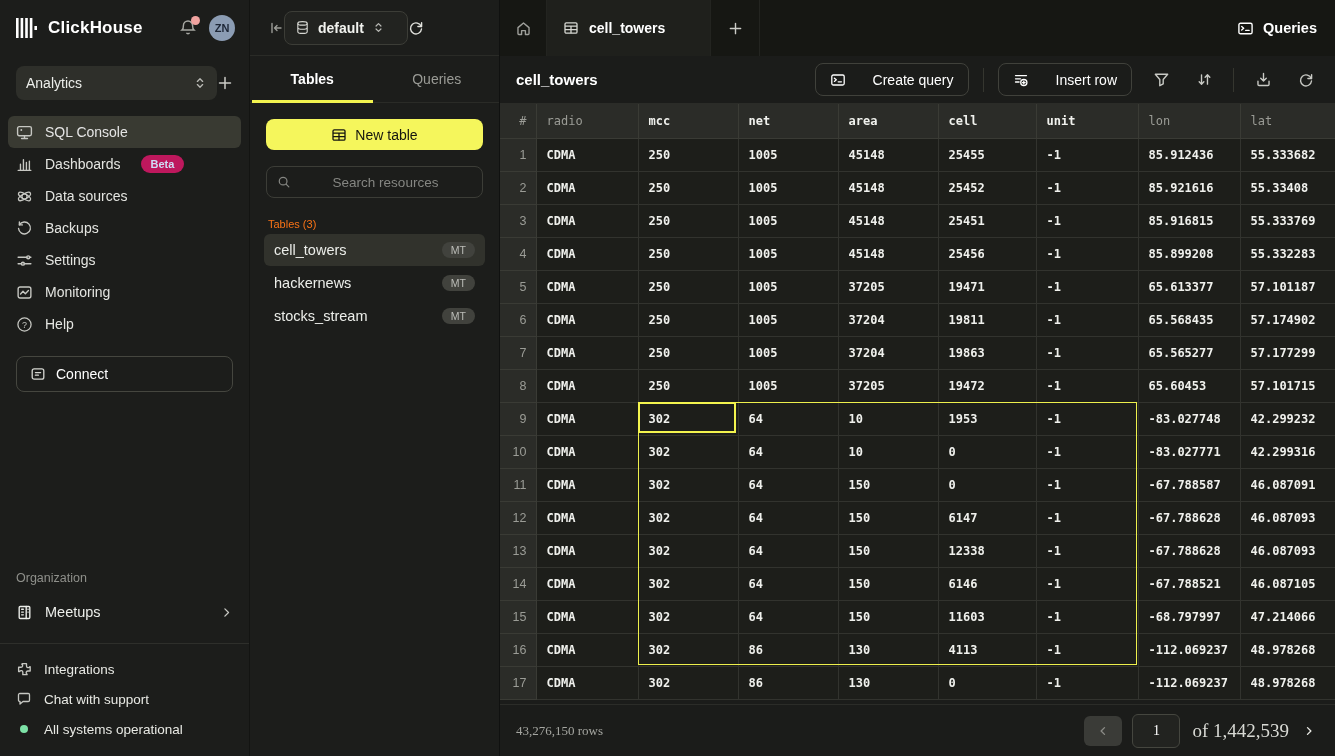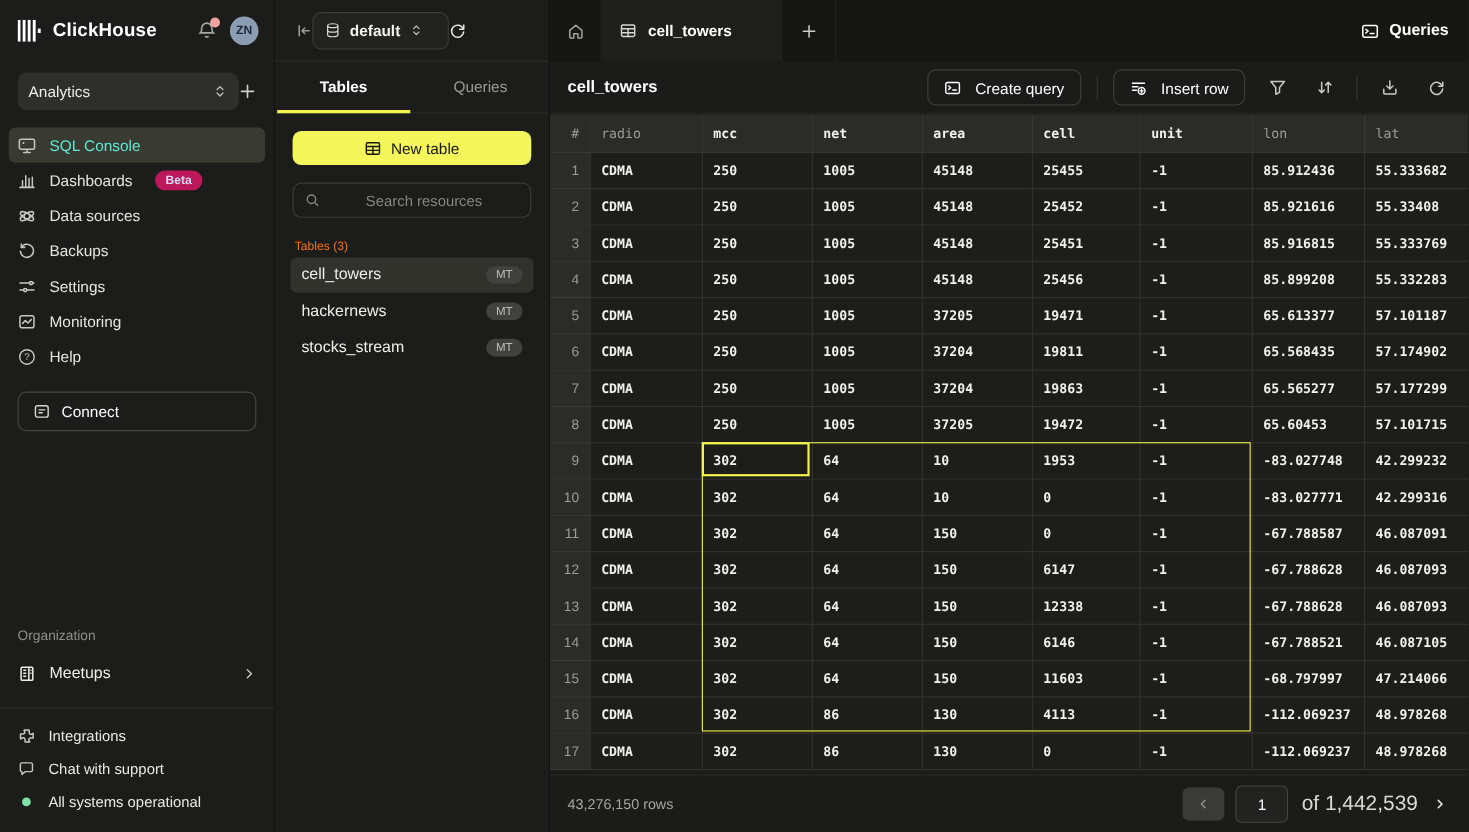--- a/index.html
+++ b/index.html
@@ -21,21 +21,21 @@
   .avatar { width:26px; height:26px; border-radius:50%; background:#8b9cb3; color:#1d2636; font-size:11px; font-weight:700; display:flex; align-items:center; justify-content:center; }
 
   .ws-row { display:flex; align-items:center; padding:10px 16px 16px; }
   .ws-select { flex:1; height:34px; background:#2e2f2a; border-radius:8px; display:flex; align-items:center; padding:0 10px; cursor:pointer; }
   .ws-select .lbl { font-size:14px; color:#eceeea; flex:1; }
   .icon-plain { color:#cbccc7; }
 
   .nav { padding:0 8px; }
   .nav-item { height:32px; display:flex; align-items:center; gap:12px; padding:0 8px; border-radius:6px; font-size:14px; color:#e4e5e1; cursor:pointer; }
   .nav-item .ni-icon { width:17px; color:#c6c7c2; flex:0 0 17px; }
-  .nav-item.active { background:#393a32; color:#5eead4; }
+  .nav-item.active { background:#393a32; color:#e5e5e5; }
   .badge-beta { margin-left:8px; background:#be185d; color:#cfdcf5; font-size:11px; font-weight:700; padding:3px 10px; border-radius:10px; }
 
   .connect-btn { margin:16px 16px 0; height:36px; border:1px solid #45463f; border-radius:8px; display:flex; align-items:center; gap:10px; padding:0 13px; font-size:14px; color:#fff; cursor:pointer; background:transparent; }
   .connect-btn .ni-icon { color:#d6d7d2; }
 
   .sb-bottom { margin-top:auto; padding-bottom:12px; }
   .org-label { font-size:12.5px; color:#8f908b; padding:0 16px; margin-bottom:10px; }
   .meetups { height:34px; display:flex; align-items:center; gap:12px; padding:0 16px; font-size:14.5px; color:#eceeea; cursor:pointer; }
   .meetups .chev { margin-left:auto; color:#c6c7c2; }
   .sb-divider { border:none; border-top:1px solid #2e2f2b; margin:14px 0 10px; }
@@ -68,37 +68,37 @@
   .home-cell { width:47px; display:flex; align-items:center; justify-content:center; color:#9fa09b; border-right:1px solid #232420; cursor:pointer; }
   .main-tab { width:164px; display:flex; align-items:center; gap:10px; padding:0 16px; background:#1f201c; color:#fff; font-size:14px; font-weight:600; border-right:1px solid #232420; cursor:pointer; }
   .main-tab .ni-icon { color:#d6d7d2; }
   .plus-cell { width:49px; display:flex; align-items:center; justify-content:center; color:#cbccc7; border-right:1px solid #232420; cursor:pointer; }
   .tabbar .spacer { flex:1; }
   .queries-btn { align-self:center; margin-right:18px; display:flex; align-items:center; gap:9px; color:#fff; font-size:14.5px; font-weight:600; cursor:pointer; background:transparent; border:none; font-family:inherit; }
 
   .content-header { height:48px; flex:0 0 48px; display:flex; align-items:center; padding:0 14px 0 16px; border-bottom:1px solid #2b2c28; }
   .page-title { font-size:15px; font-weight:700; color:#fff; }
   .content-header .spacer { flex:1; }
-  .ghost-btn { height:33px; border:1px solid #40413b; border-radius:8px; background:transparent; color:#fff; font-size:14px; display:flex; align-items:center; gap:13px; padding:0 14px; cursor:pointer; font-family:inherit; }
+  .ghost-btn { height:33px; border:1px solid #40413b; border-radius:8px; background:transparent; color:#fff; font-size:14px; display:flex; align-items:center; gap:27px; padding:0 14px; cursor:pointer; font-family:inherit; }
   .vdiv { width:1px; height:24px; background:#35362f; margin:0 14px; }
   .icon-btn { width:30px; height:30px; display:flex; align-items:center; justify-content:center; color:#c9cac5; background:transparent; border:none; cursor:pointer; }
   .icon-btn + .icon-btn { margin-left:13px; }
 
   .grid-wrap { flex:1; position:relative; overflow:hidden; background:#1b1c1a; }
   table.grid { border-collapse:collapse; table-layout:fixed; width:835px; font-family:"DejaVu Sans Mono", monospace; }
   .grid th, .grid td { overflow:hidden; white-space:nowrap; }
   .grid thead th { height:34px; background:#2b2c28; color:#9b9c96; font-size:12px; font-weight:500; text-align:left; padding:0 10px; border-right:1px solid #3a3b35; border-bottom:1px solid #3a3b35; }
   .grid thead th.hl { color:#f0f1ed; font-weight:700; }
   .grid thead th.gut { text-align:right; padding-right:9px; font-family:"DejaVu Sans Mono", monospace; }
   .grid tbody td { height:33px; background:#1d1e1a; color:#f0f1ed; font-size:12px; font-weight:700; padding:0 10px; border-right:1px solid #32332e; border-bottom:1px solid #32332e; }
   .grid tbody td.gut { background:#2b2c28; color:#9b9c96; font-weight:400; text-align:right; padding-right:9px; font-family:"Liberation Sans", sans-serif; font-size:12.5px; border-right:1px solid #3a3b35; border-bottom:1px solid #3a3b35; }
   .sel-box { position:absolute; border:1px solid #eef04c; pointer-events:none; z-index:3; }
   .active-cell-box { position:absolute; border:2px solid #f3f44e; pointer-events:none; z-index:4; }
 
-  .grid-footer { height:52px; flex:0 0 52px; border-top:1px solid #2b2c28; display:flex; align-items:center; padding:0 16px; }
+  .grid-footer { height:52px; flex:0 0 52px; border-top:1px solid #2b2c28; display:flex; align-items:center; padding:0 16px;font-family:Liberation Serif, serif; }
   .rows-label { font-size:13px; color:#a5a6a1; }
   .grid-footer .spacer { flex:1; }
   .pg { display:flex; align-items:center; gap:10px; }
   .pg-prev { width:38px; height:30px; border-radius:6px; background:#3a3b37; border:none; color:#8b8c87; display:flex; align-items:center; justify-content:center; cursor:default; }
   .pg-input { width:48px; height:34px; background:#222320; border:1px solid #45463f; border-radius:6px; color:#fff; text-align:center; font-size:14px; font-family:inherit; }
   .pg-of { font-size:19px; color:#d9dad5; margin-left:2px; }
   .pg-next { background:transparent; border:none; color:#e8e9e4; display:flex; align-items:center; justify-content:center; cursor:pointer; padding:4px; }
 </style>
 </head>
 <body>

